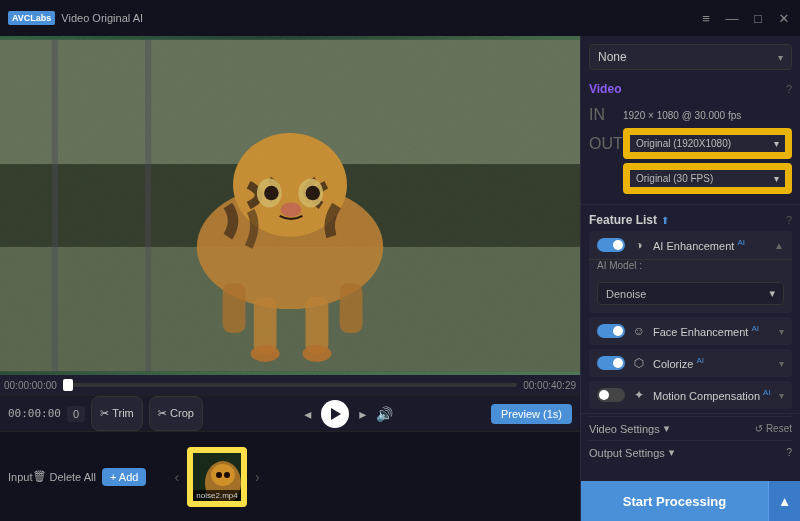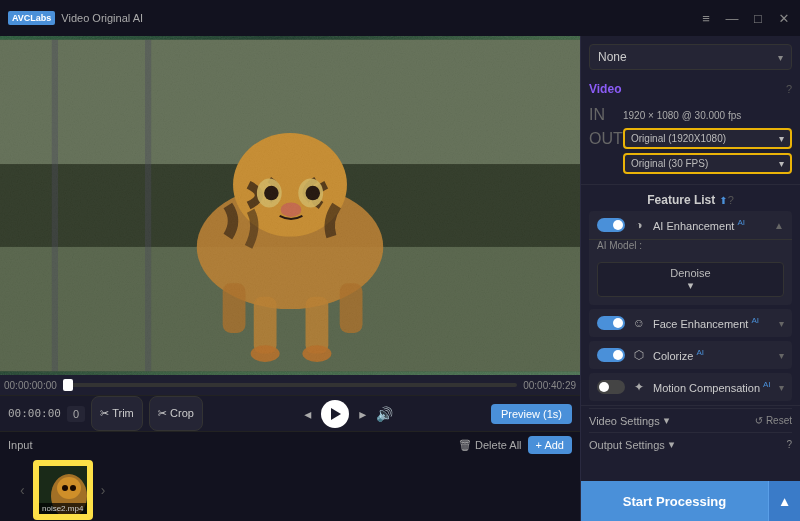--- a/index.html
+++ b/index.html
@@ -194,21 +194,21 @@
       cursor: pointer;
       font-size: 11px;
     }
 
     
     .input-panel {
       height: 90px;
       background: #12121f;
       border-top: 1px solid #222;
       display: flex;
-      flex-direction: column;
+      flex-direction: row;
       flex-shrink: 0;
     }
     .input-header {
       display: flex;
       align-items: center;
       justify-content: space-between;
       padding: 4px 8px;
     }
     .input-label { color: #aaa; font-size: 11px; }
     .input-actions { display: flex; gap: 6px; }
@@ -349,39 +349,39 @@
       width: 28px;
       flex-shrink: 0;
     }
     .info-value {
       color: #aaa;
       font-size: 10px;
     }
     .select-dropdown {
       flex: 1;
       background: #252535;
-      border: 2px solid #eab308;
+      border: 7px solid #eab308;
       border-radius: 4px;
       padding: 3px 6px;
       display: flex;
       justify-content: space-between;
       align-items: center;
       cursor: pointer;
       font-size: 10px;
       color: #bbb;
     }
 
     
     .feature-section {
       padding: 0 8px;
     }
     .feature-header {
       display: flex;
       align-items: center;
-      justify-content: center;
+      justify-content: space-between;
       padding: 6px 0 4px;
     }
     .feature-title-area {
       display: flex;
       align-items: center;
       gap: 4px;
     }
     .feature-title {
       color: #ccc;
       font-size: 12px;
@@ -465,21 +465,20 @@
       background: #1e1e2e;
       border: 1px solid #333;
       border-radius: 4px;
       padding: 4px 8px;
       display: flex;
       justify-content: space-between;
       align-items: center;
       cursor: pointer;
       color: #bbb;
       font-size: 11px;
-      flex-direction: column;
     }
 
     
     .bottom-settings {
       padding: 0 8px;
     }
     .settings-row {
       display: flex;
       align-items: center;
       justify-content: space-between;

